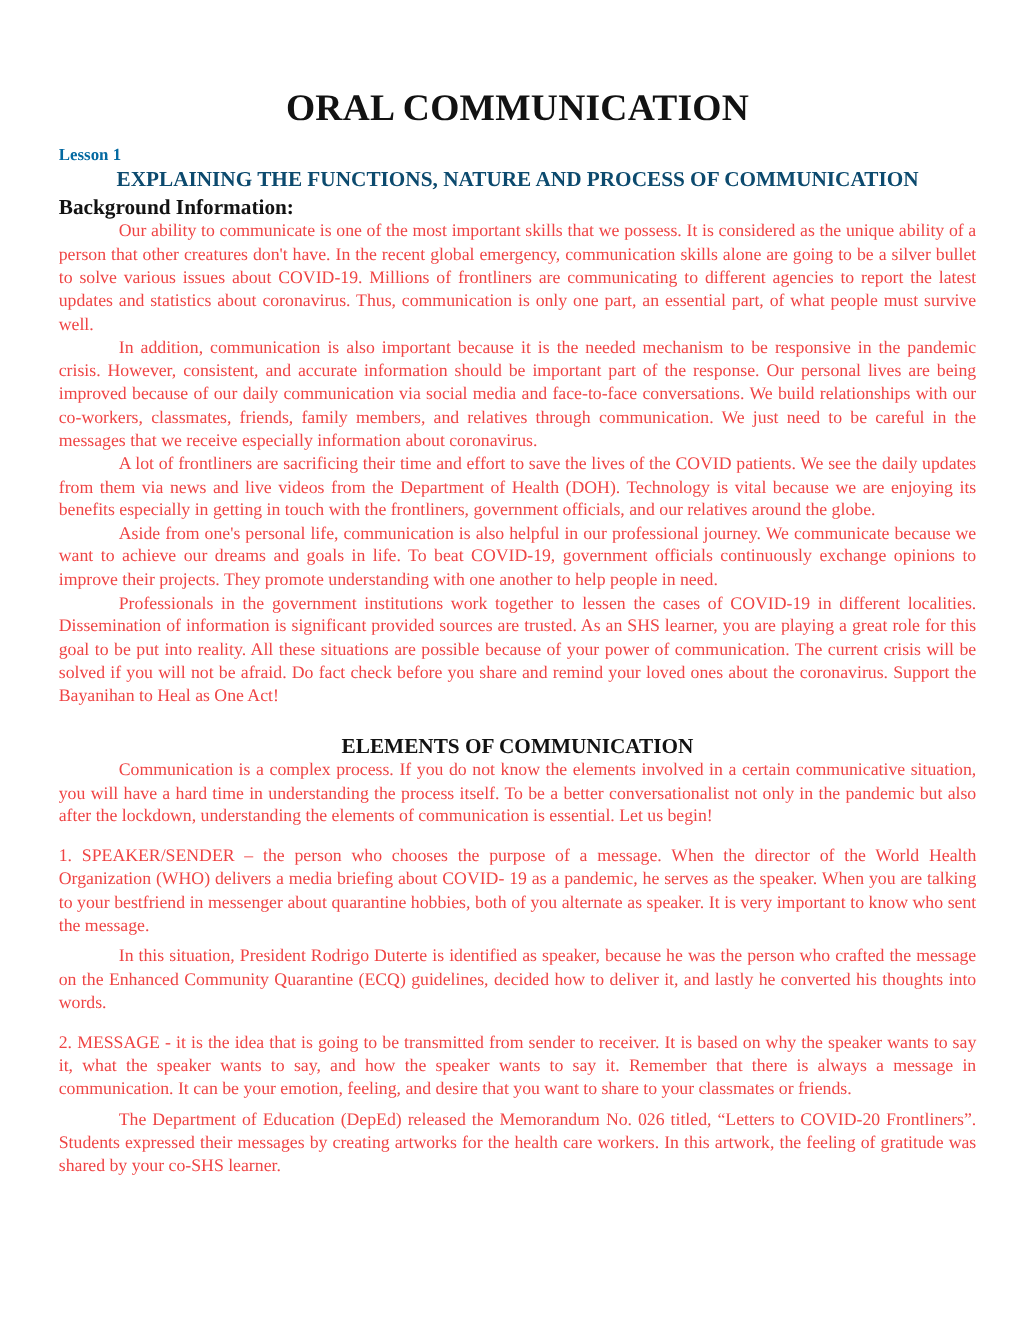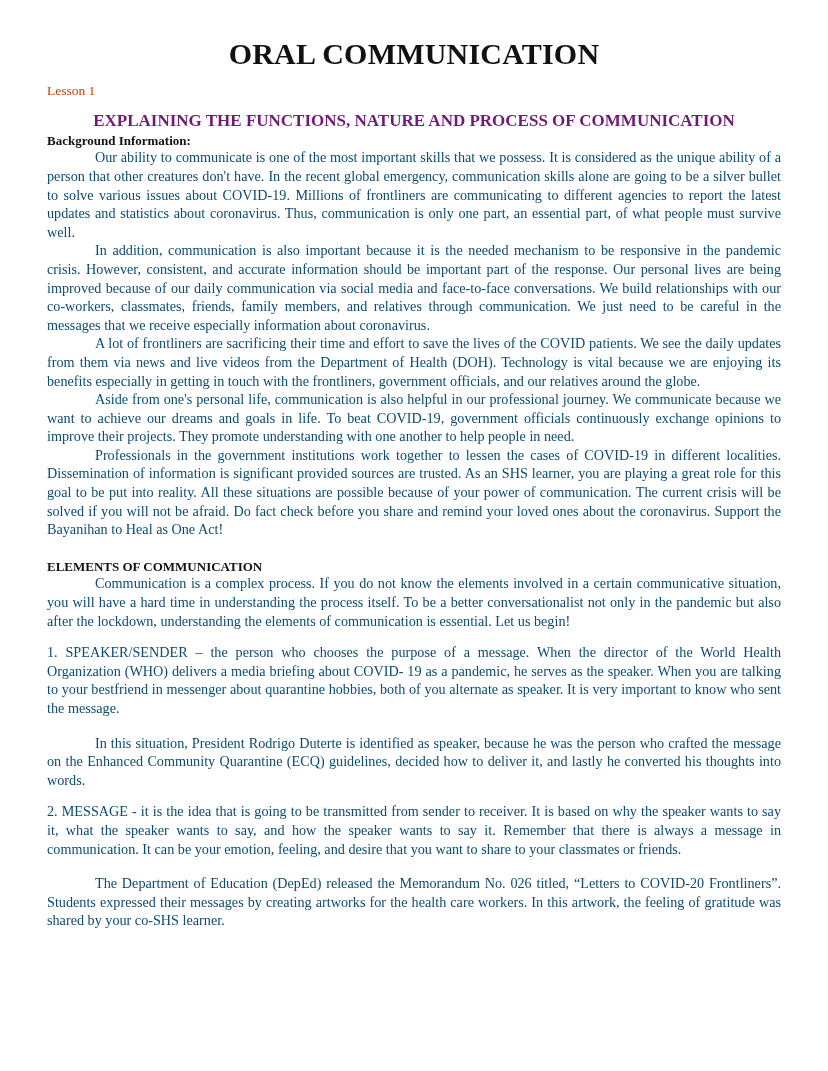--- a/index.html
+++ b/index.html
@@ -26,71 +26,72 @@
     width: 734px;
   }
 
   
   .doc-title {
     font-size: 30px;
     font-weight: bold;
     text-align: center;
     letter-spacing: 0.2px;
     margin: 0;
-    padding-top: 38px;
+    padding-top: 71px;
     line-height: 1.08;
     color: #121212;
   }
 
   
   .lesson-label {
     font-size: 13.5px;
-    font-weight: normal;
-    color: #c2410c;
+    font-weight: bold;
+    color: #0369a1;
     margin: 14px 0 0 0;
     line-height: 1.1;
   }
 
   
   .doc-subtitle {
     font-size: 17px;
     font-weight: bold;
     text-align: center;
-    margin: 12px 0 0 0;
+    margin: 2px 0 0 0;
     line-height: 1.15;
-    color: #701a75;
+    color: #0c4a6e;
   }
 
   
   .section-label {
-    font-size: 13px;
+    font-size: 17px;
     font-weight: bold;
     margin: 2px 0 0 0;
     line-height: 1.2;
     color: #121212;
   }
   .section-label.spaced-top {
     margin-top: 20px;
+    text-align: center;
   }
 
   
   .para {
     font-size: 14.2px;
     line-height: 1.31;
     text-align: justify;
     text-justify: inter-word;
     margin: 0;
-    color: #0c4a6e;
+    color: #ef4444;
     hyphens: none;
   }
   .para.indent {
     text-indent: 48px;
   }
   .para.gap-top-sm {
-    margin-top: 16px;
+    margin-top: 6px;
   }
   .term {
     font-weight: normal;
   }
   .blank-line {
     height: 13px;
   }
 </style>
 </head>
 <body>

